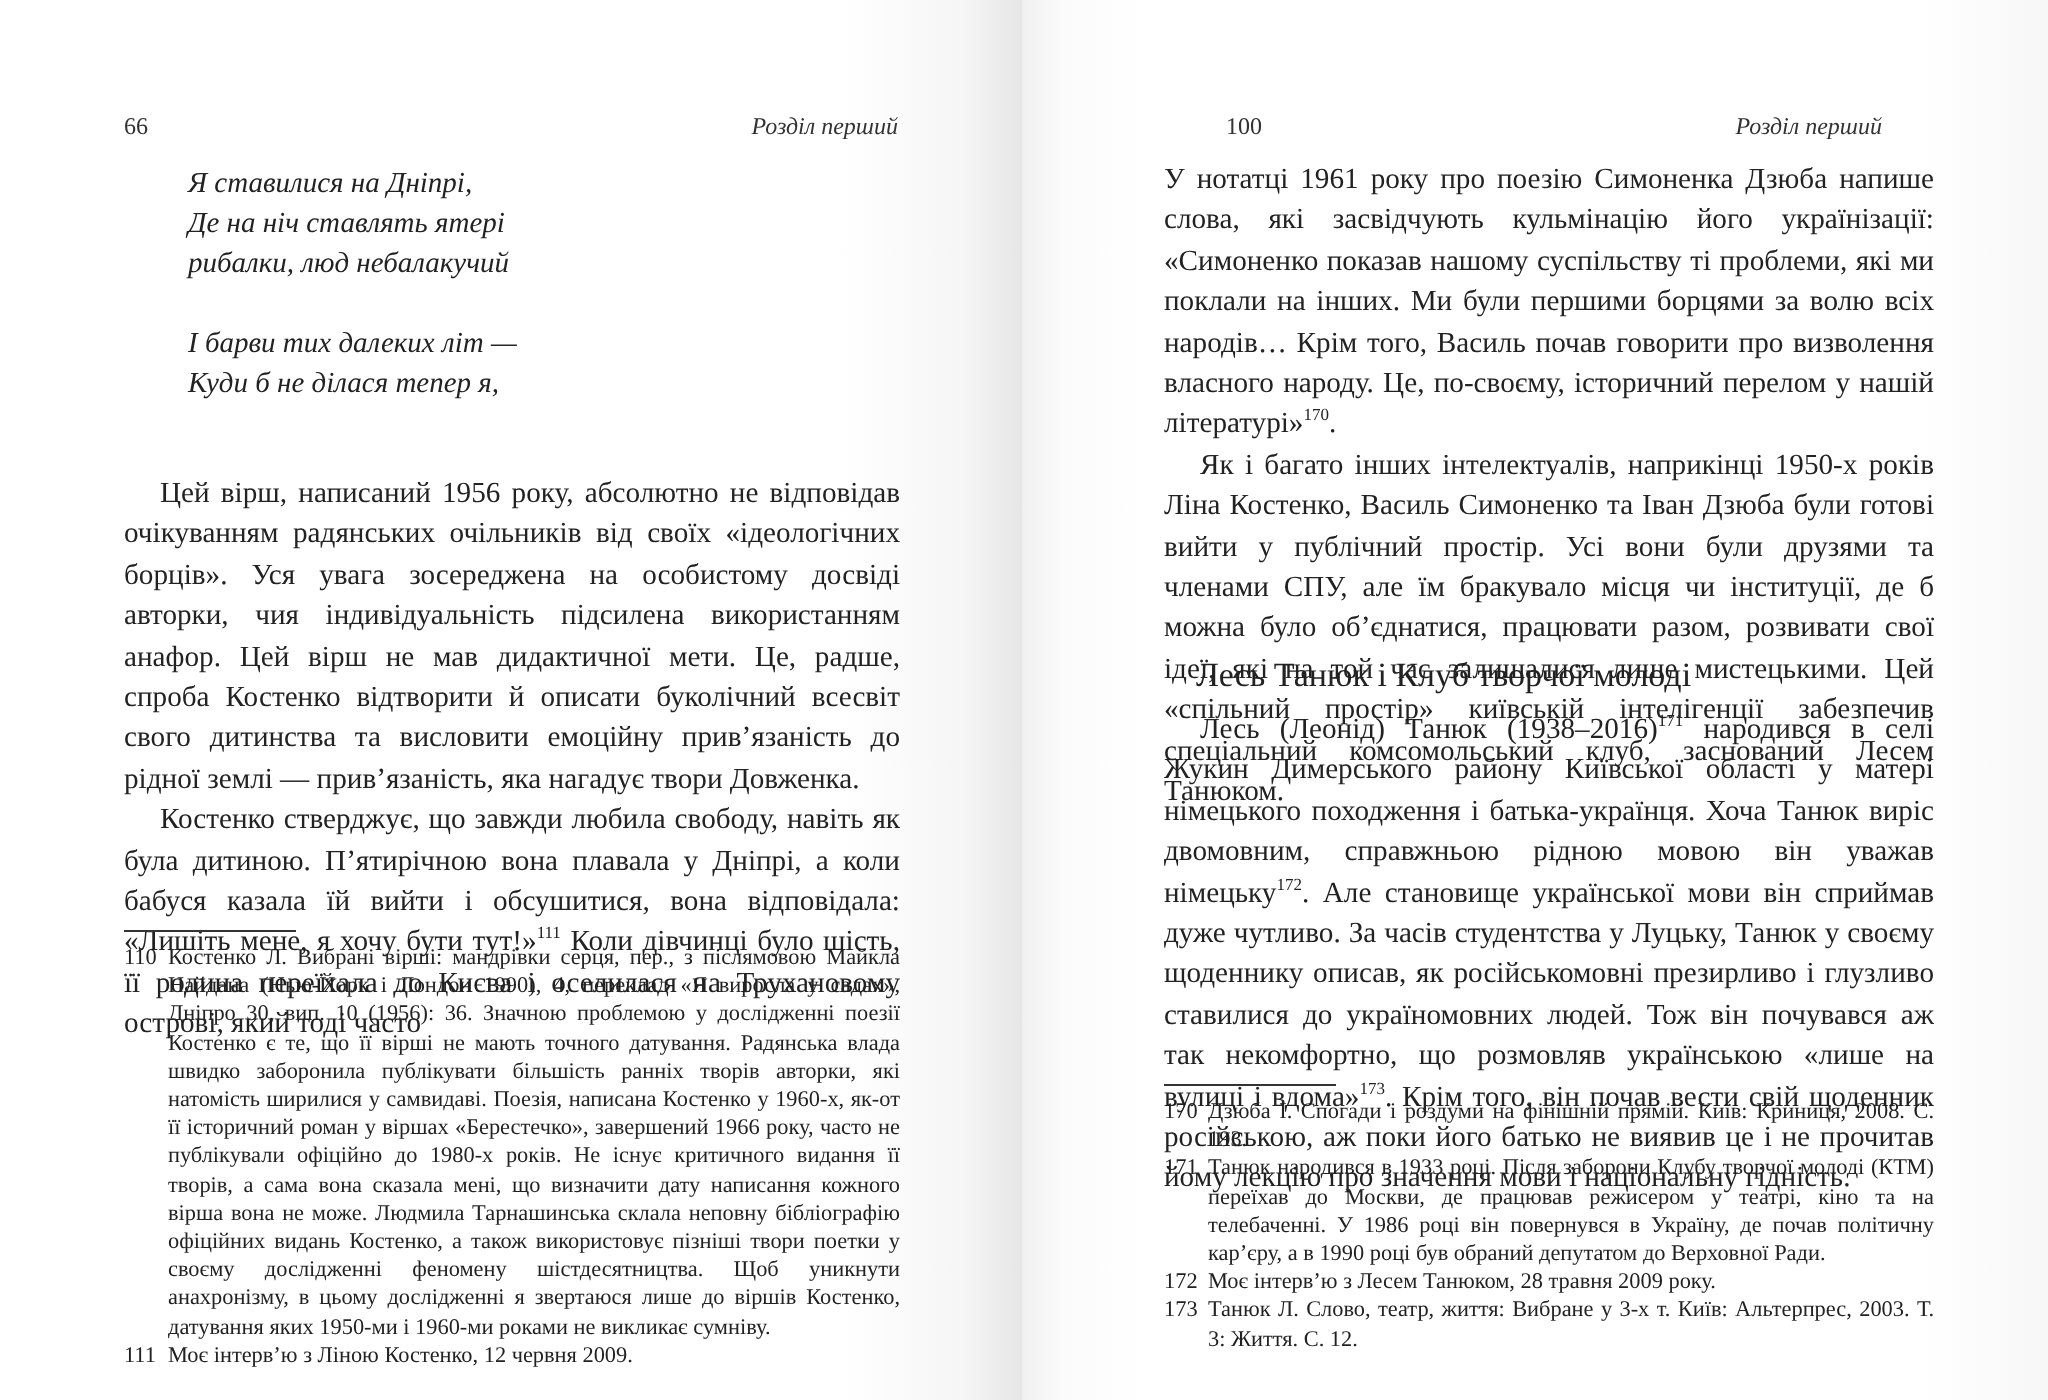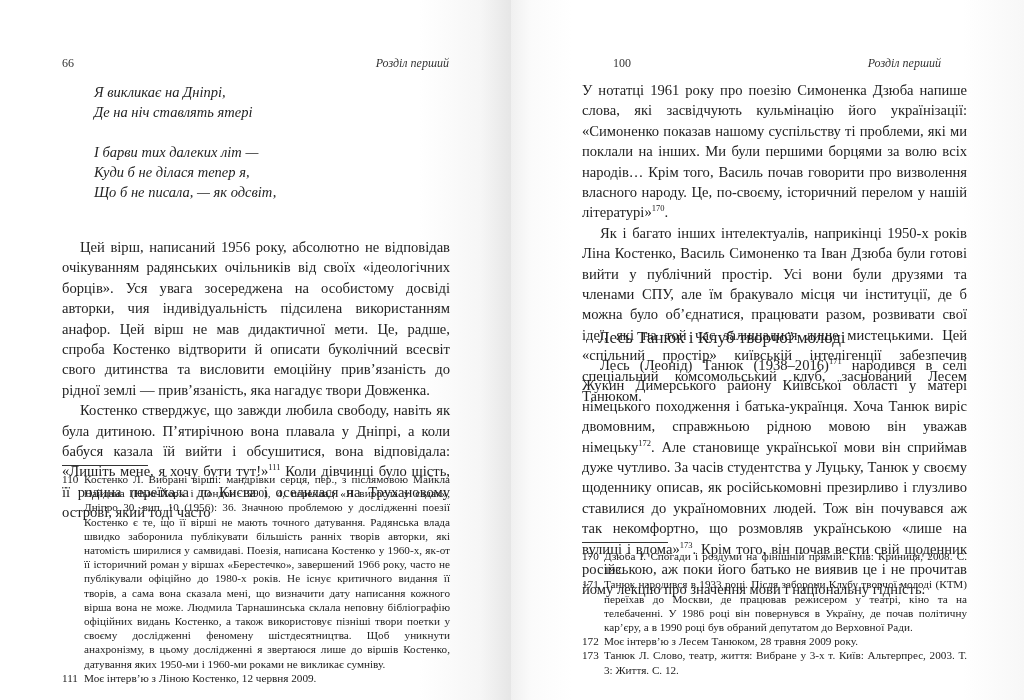--- a/index.html
+++ b/index.html
@@ -65,27 +65,27 @@
   </style>
 </head>
 <body>
 
 <div class="page left">
   <span class="running-head folio">66</span>
   <span class="running-head rh-title">Розділ перший</span>
 
   <div class="poem">
     <div class="stanza">
-      <div>Я викликає на Дніпрі,</div>
+      <div>Я ставилися на Дніпрі,</div>
       <div>Де на ніч ставлять ятері</div>
+      <div>рибалки, люд небалакучий</div>
     </div>
     <div class="stanza">
       <div>І барви тих далеких літ —</div>
       <div>Куди б не ділася тепер я,</div>
-      <div>Що б не писала, — як одсвіт,</div>
     </div>
   </div>
 
   <div class="body-text">
     <p class="indent">Цей вірш, написаний 1956 року, абсолютно не відповідав очікуванням радянських очільників від своїх «ідеологічних борців». Уся увага зосереджена на особистому досвіді авторки, чия індивідуальність підсилена використанням анафор. Цей вірш не мав дидактичної мети. Це, радше, спроба Костенко відтворити й описати буколічний всесвіт свого дитинства та висловити емоційну прив’язаність до рідної землі — прив’язаність, яка нагадує твори Довженка.</p>
     <p class="indent"><span>Костенко стверджує, що завжди любила свободу, навіть як була дитиною. П’ятирічною вона плавала у Дніпрі, а коли бабуся казала їй вийти і обсушитися, вона відповідала: «Лишіть мене, я хочу бути тут!»</span><sup>111</sup><span> Коли дівчинці було шість, її родина переїхала до Києва і оселилася на Трухановому острові, який тоді часто</span></p>
   </div>
 
   <div class="footnotes">
     <div class="fn-rule"></div>

